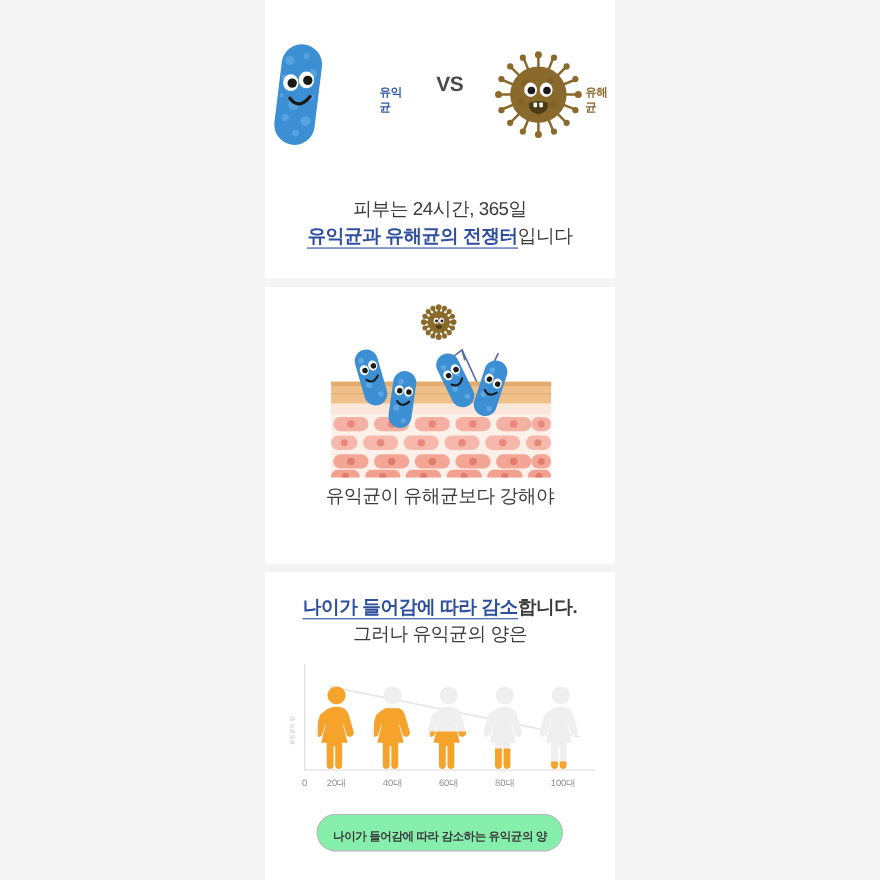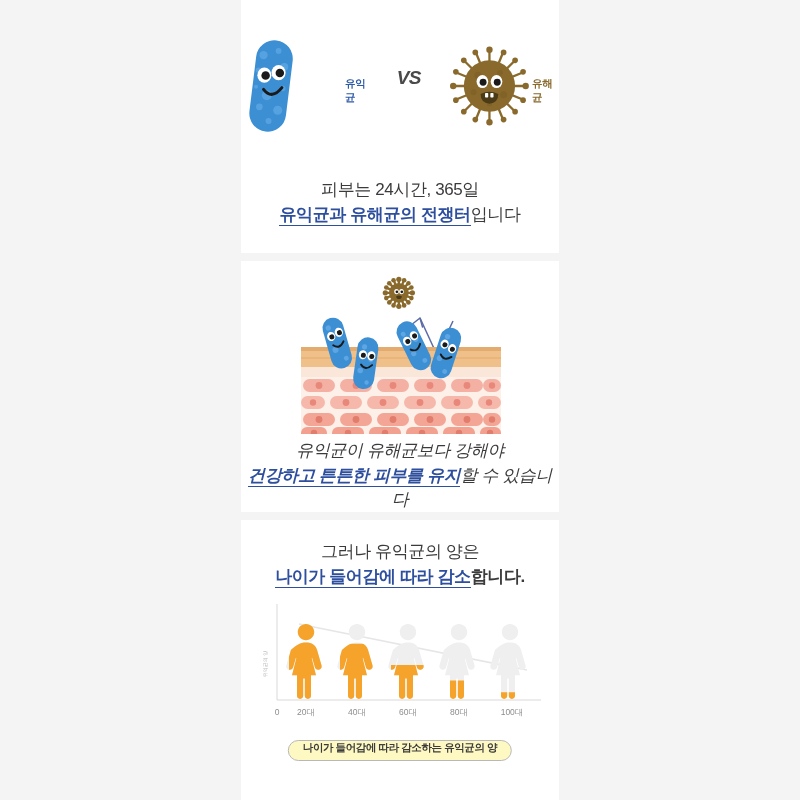--- a/index.html
+++ b/index.html
@@ -16,21 +16,21 @@
     flex-direction: column;
     align-items: center;
   }
   .panel {
     width: 318px;
     background: #ffffff;
     position: relative;
     flex-shrink: 0;
   }
   #panel-1 { height: 253px; }
-  #panel-2 { height: 251px; margin-top: 8px; font-style: italic; }
+  #panel-2 { height: 251px; margin-top: 8px; }
   #panel-3 { height: 280px; margin-top: 8px; }
 
   
   .caption-block {
     position: absolute;
     left: 0; right: 0;
     text-align: center;
     line-height: 1.45;
   }
   .cap-line { display: block; font-size: 17px; color: #3b3b3b; letter-spacing: -0.4px; font-weight: 500; }
@@ -51,45 +51,45 @@
     align-items: center;
     justify-content: center;
     gap: 26px;
   }
   .char-wrap { display: flex; flex-direction: row; align-items: center; }
   .char-label { margin-top: 9px; font-size: 10.5px; font-weight: 700; letter-spacing: -0.3px; }
   #label-good { color: #2f5aa8; margin-left: 44px; }
   #label-bad  { color: #8a6a2c; }
   #vs-text {
     font-size: 19px; font-weight: 700; color: #4a4a4a;
-    font-style: italic; letter-spacing: -0.5px;
+    letter-spacing: -0.5px;
     align-self: center; margin-top: -16px;
   }
   #caption-1 { top: 178px; }
 
   
   #skin-art { position: absolute; top: 8px; left: 0; right: 0; height: 165px; }
   #caption-2 { top: 178px; }
 
   
   #caption-3 { top: 20px; }
   #chart-art { position: absolute; top: 78px; left: 0; right: 0; height: 130px; }
   #chart-caption-pill {
     position: absolute;
     top: 220px; left: 50%;
     transform: translateX(-50%);
     border: 1px solid #b8b8b8;
     border-radius: 20px;
-    padding: 0 14px 5px;
+    padding: 13px 14px 5px;
     font-size: 10.5px;
     font-weight: 700;
     color: #3b3b3b;
     letter-spacing: -0.4px;
     white-space: nowrap;
-    background: #fef9c3;
+    background: #86efac;
   }
 </style>
 </head>
 <body>
 
 <div id="stage">
 
   <section class="panel" id="panel-1">
 
     <div id="vs-row">
@@ -387,29 +387,28 @@
             <circle cx="7" cy="18.5" r="2.5" fill="#1a1a1a"></circle>
               <circle cx="15.5" cy="20.5" r="2.5" fill="#1a1a1a"></circle>
             <path d="M6 29 Q11 35 17 28" stroke="#1a1a1a" stroke-width="1.9" fill="none" stroke-linecap="round"></path>
           </g>
         </g>
       </svg>
     </div>
 
     <div class="caption-block" id="caption-2">
       <span class="cap-line">유익균이 유해균보다 강해야</span>
-      <span class="cap-line"><span class="hl">건강하고 튼튼한 피부를 유지</span><span>할 수 있습니다</span></span>
     </div>
   </section>
 
   <section class="panel" id="panel-3">
 
     <div class="caption-block" id="caption-3">
+      <span class="cap-line"><span class="hl">나이가 들어감에 따라 감소</span><span class="plain-bold">합니다.</span></span>
       <span class="cap-line">그러나 유익균의 양은</span>
-      <span class="cap-line"><span class="hl">나이가 들어감에 따라 감소</span><span class="plain-bold">합니다.</span></span>
     </div>
 
     <div id="chart-art">
       <svg width="318" height="130" viewBox="0 0 318 130">
         <defs>
 
           <path id="womanShape" d="
             M17 2 c4.6 0 8.2 3.6 8.2 8.1 c0 4.5 -3.6 8.1 -8.2 8.1 c-4.6 0 -8.2 -3.6 -8.2 -8.1 C8.8 5.6 12.4 2 17 2 Z
             M17 20.5 c6.0 0 9.6 2.6 11.1 7.6 l4.4 15.2 c0.6 2.2 -0.5 3.9 -2.5 4.4 c-2.0 0.5 -3.6 -0.5 -4.2 -2.6 l-2.6 -9.0
             l-0.5 0.1 l4.3 17.0 l-5.0 0 l0 20.6 c0 1.8 -1.3 3.1 -3.1 3.1 c-1.8 0 -3.1 -1.3 -3.1 -3.1 l0 -17.4 l-1.6 0 l0 17.4

